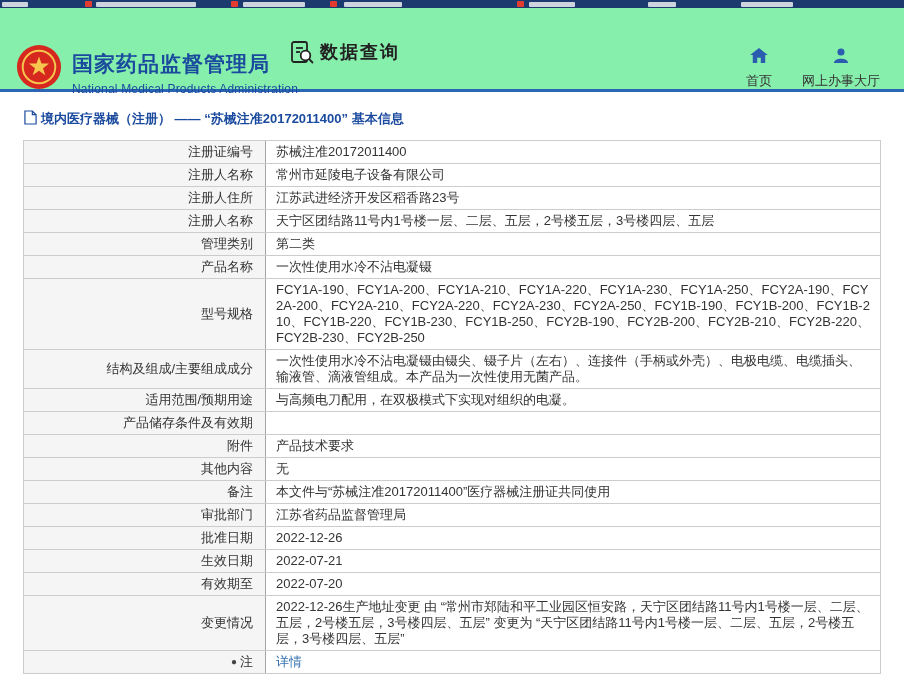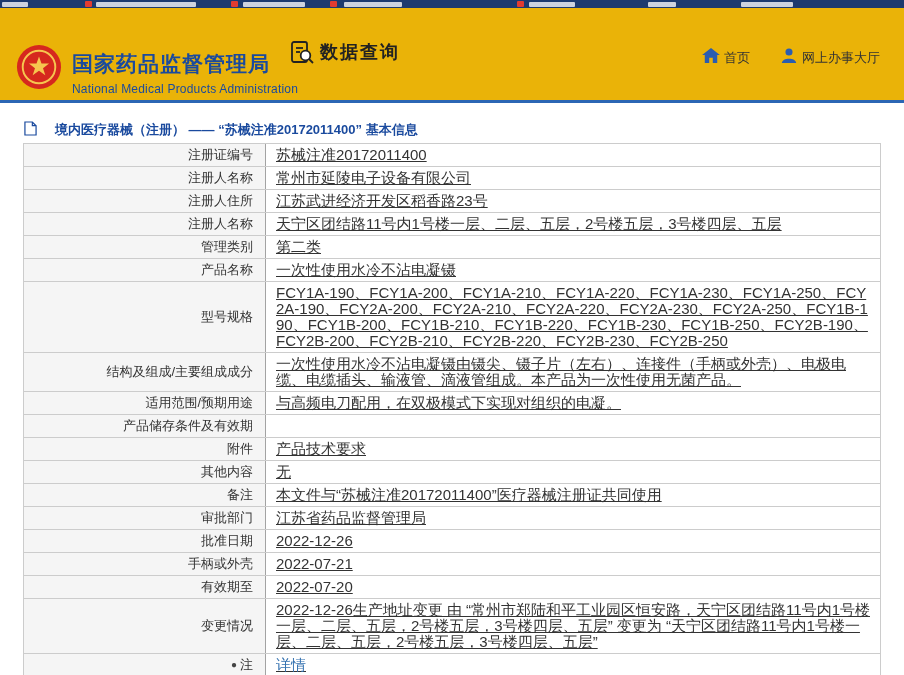--- a/index.html
+++ b/index.html
@@ -5,46 +5,46 @@
   * { margin:0; padding:0; box-sizing:border-box; }
   html,body { width:904px; height:675px; overflow:hidden; background:#fff;
     font-family:"Liberation Sans","DejaVu Sans",sans-serif; color:#333; }
 
   
   .topbar { position:relative; height:8px; background:#1d3a6e; }
   .tb-frag { position:absolute; top:2px; height:5px; background:rgba(255,255,255,.78); border-radius:1px; }
   .tb-icon { position:absolute; top:1px; width:7px; height:6px; background:#e23c31; border-radius:1px; }
 
   
-  header { position:relative; height:92px; background:#eab308; }
+  header { position:relative; height:81px; background:#86efac; }
   .logo { position:absolute; left:16px; top:36px; width:46px; height:46px; cursor:pointer; }
   .org { position:absolute; left:72px; top:42px; }
   .org-cn { font-size:21px; font-weight:bold; color:#1a4a9e; letter-spacing:1px; }
   .org-en { font-size:12px; color:#1a4a9e; margin-top:4px; letter-spacing:.2px; }
   .query { position:absolute; left:289px; top:32px; display:flex; align-items:flex-start; gap:5px; cursor:pointer; }
   .query .q-label { font-size:18px; font-weight:bold; color:#222; letter-spacing:2px; }
   .hnav { position:absolute; right:24px; top:40px; display:flex; gap:30px; }
-  .hnav-item { display:flex; flex-direction:row; align-items:center; gap:4px; cursor:pointer; text-decoration:none; }
+  .hnav-item { display:flex; flex-direction:column; align-items:center; gap:4px; cursor:pointer; text-decoration:none; }
   .hnav-item .nlabel { font-size:13px; color:#333; }
 
   
   .divider { height:3px; background:#2b66b4; }
 
   
-  .breadcrumb { margin:18px 0 4px 24px; display:flex; align-items:center; gap:18px;
+  .breadcrumb { margin:18px 0 12px 24px; display:flex; align-items:center; gap:4px;
     font-size:13px; font-weight:bold; color:#1a4a9e; }
 
   
   .itable { margin-left:23px; width:858px; border:1px solid #ccc; border-bottom:none; }
   .trow { display:flex; border-bottom:1px solid #ccc; min-height:23px; }
   .tlabel { width:242px; flex:0 0 242px; background:#f5f5f5; border-right:1px solid #a3a3a3;
     display:flex; align-items:center; justify-content:flex-end; gap:3px;
     padding:3px 12px 3px 5px; font-size:13px; line-height:16px; color:#333; }
-  .tvalue { flex:1; display:flex; align-items:center; padding:3px 10px; font-size:15px;
-    line-height:16px; color:#333; word-break:break-all;text-decoration:underline; }
+  .tvalue { flex:1; display:flex; align-items:center; padding:3px 10px; font-size:13px;
+    line-height:16px; color:#333; word-break:break-all; }
   .note-dot { font-size:10px; color:#444; line-height:16px; }
   .vlink { color:#3572b0; text-decoration:none; cursor:pointer; }
 </style>
 </head>
 <body>
 
 <div class="topbar">
   <div class="tb-frag" style="left:2px;width:26px"></div>
   <div class="tb-icon" style="left:85px"></div>
   <div class="tb-frag" style="left:96px;width:100px"></div>
@@ -170,21 +170,21 @@
     </div>
     <div class="trow">
       <div class="tlabel">审批部门</div>
       <div class="tvalue">江苏省药品监督管理局</div>
     </div>
     <div class="trow">
       <div class="tlabel">批准日期</div>
       <div class="tvalue">2022-12-26</div>
     </div>
     <div class="trow">
-      <div class="tlabel">手柄或外壳</div>
+      <div class="tlabel">生效日期</div>
       <div class="tvalue">2022-07-21</div>
     </div>
     <div class="trow">
       <div class="tlabel">有效期至</div>
       <div class="tvalue">2022-07-20</div>
     </div>
     <div class="trow">
       <div class="tlabel">变更情况</div>
       <div class="tvalue">2022-12-26生产地址变更 由 “常州市郑陆和平工业园区恒安路，天宁区团结路11号内1号楼一层、二层、五层，2号楼五层，3号楼四层、五层” 变更为 “天宁区团结路11号内1号楼一层、二层、五层，2号楼五层，3号楼四层、五层”</div>
     </div>

